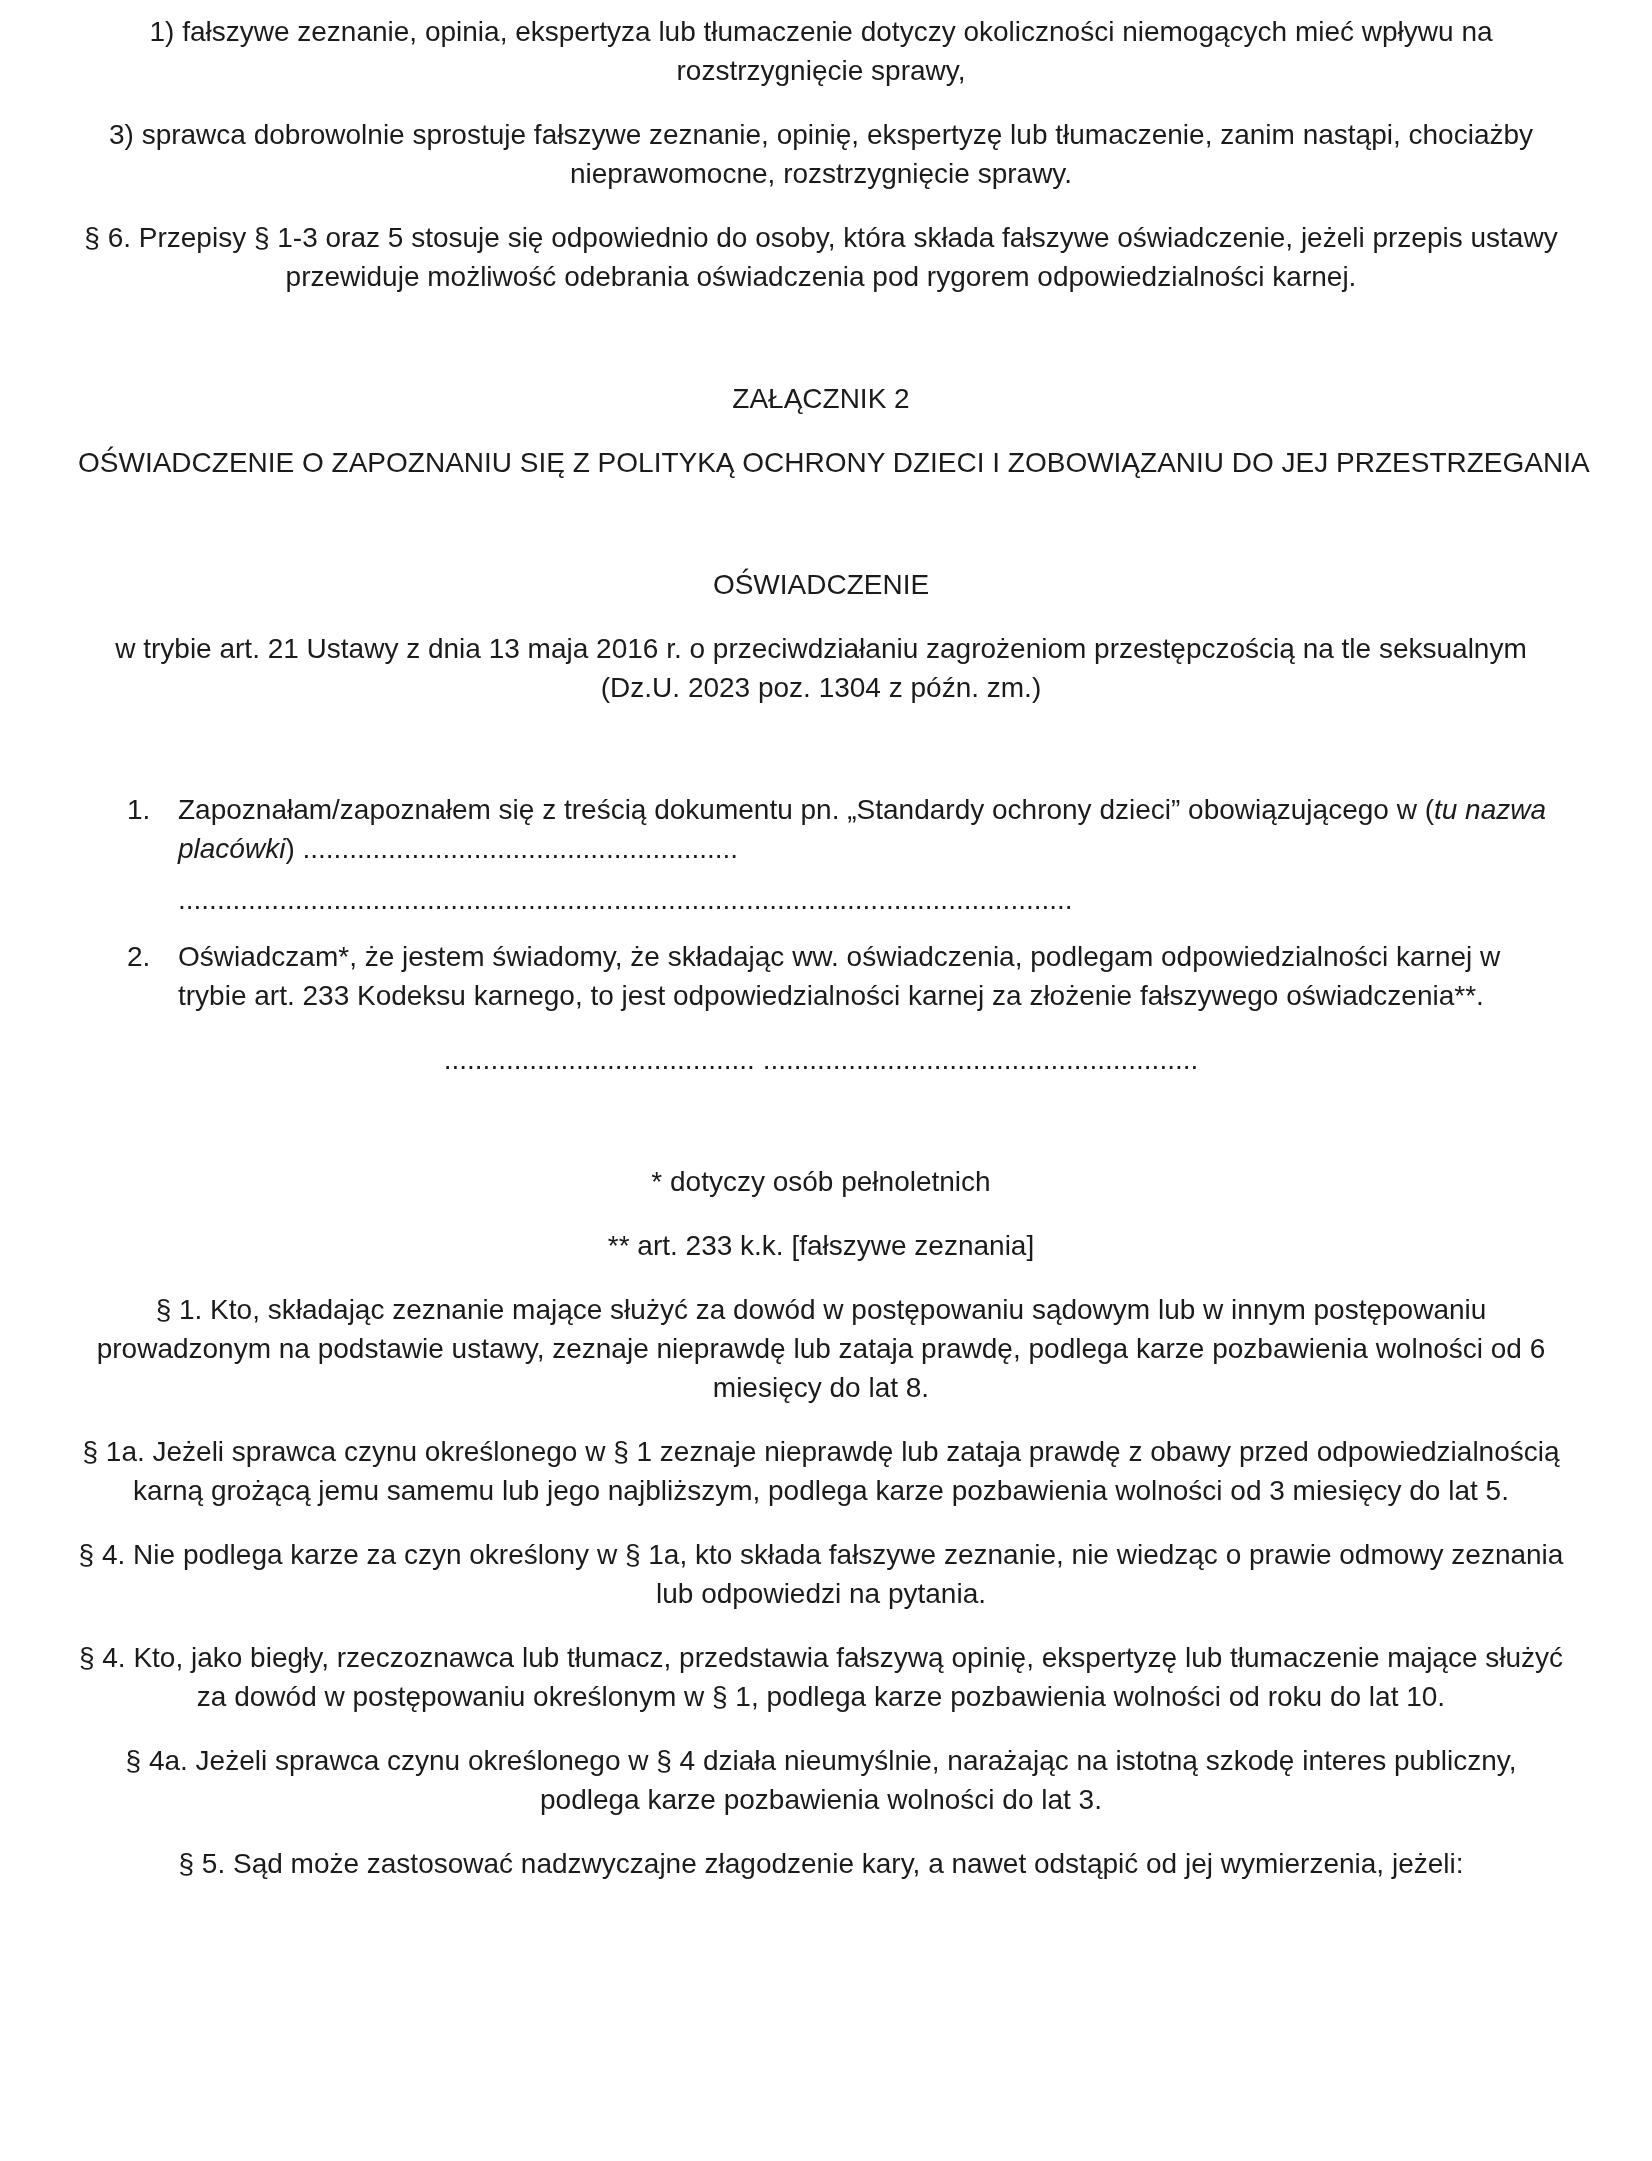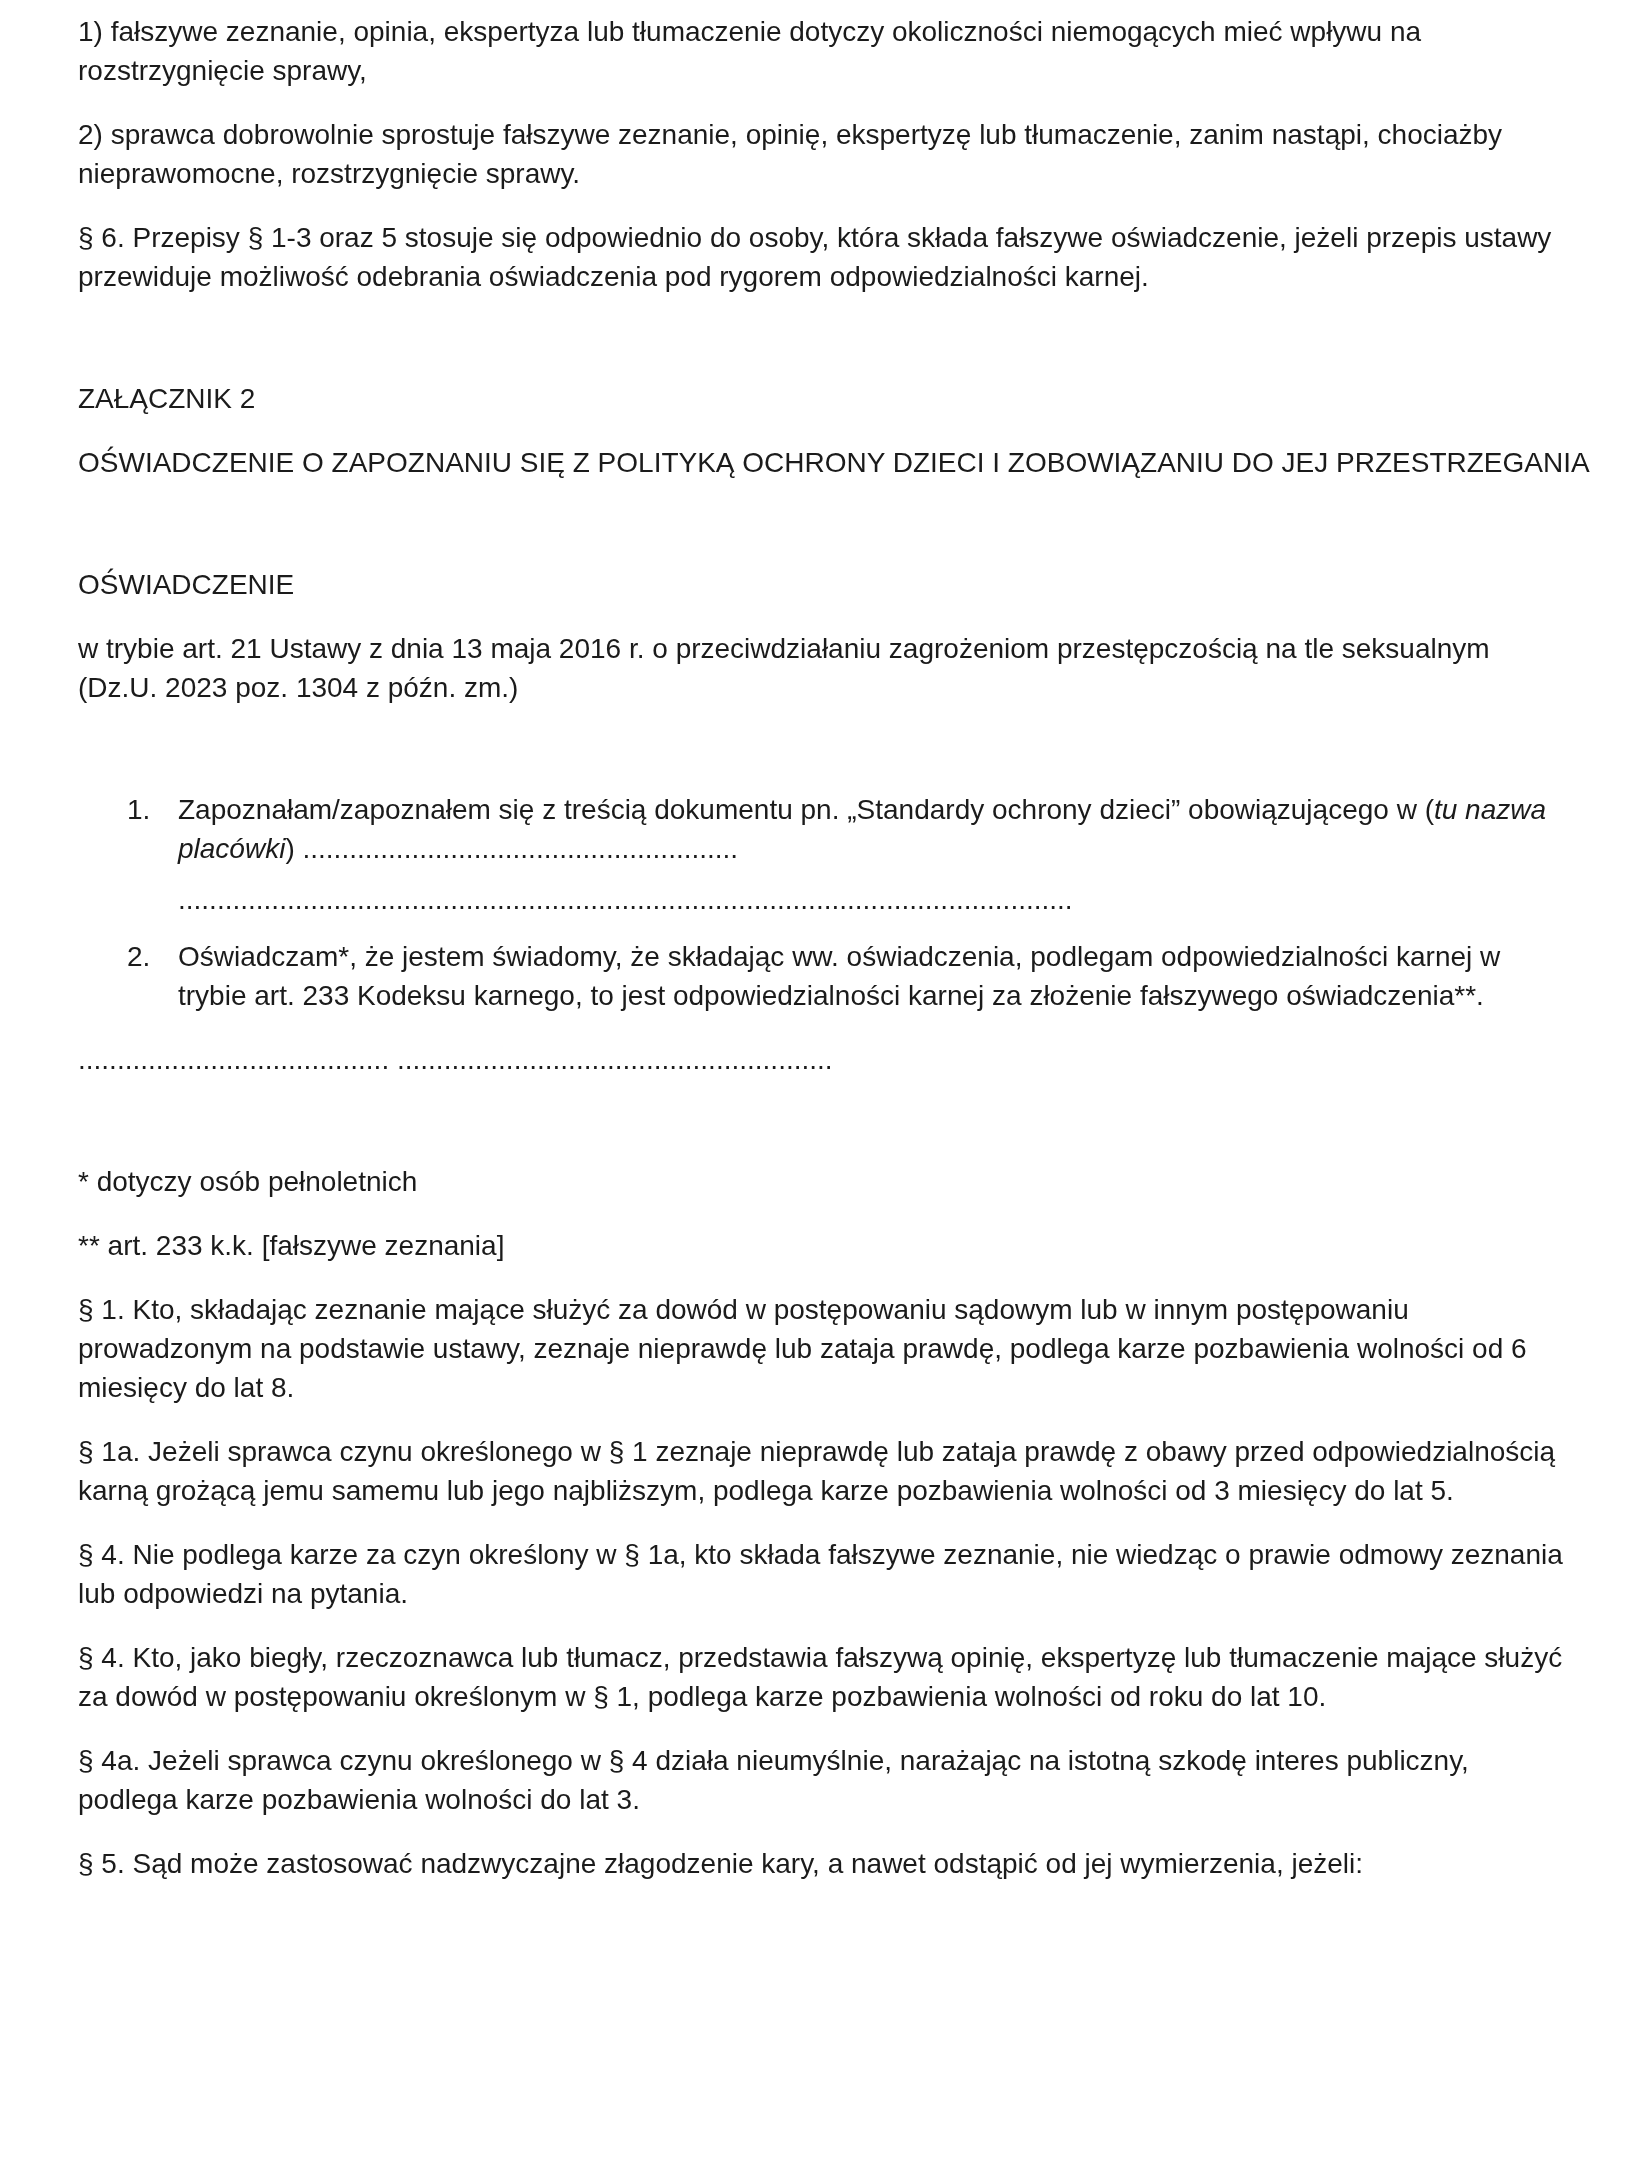--- a/index.html
+++ b/index.html
@@ -8,38 +8,38 @@
     height:2161px;
     box-sizing:border-box;
     padding:12px 88px 0 78px;
     background:#ffffff;
     color:#1b1b1b;
     font-family:"Liberation Sans", sans-serif;
     font-size:28px;
     line-height:39px;
     overflow:hidden;
   }
-  p{margin:0 0 25px 0;}
+  p{margin:0 0 25px 0;text-align:center;}
   .spacer{height:58px;}
   .bold{font-weight:400;}
   .nowrap{white-space:nowrap;}
   em{font-style:italic;}
   ol.statement-list{list-style:none;margin:0 0 25px 0;padding:0;}
   ol.statement-list > li{position:relative;padding-left:100px;margin-bottom:18px;}
   ol.statement-list .marker{position:absolute;left:49px;top:0;}
   .dots-line{display:block;margin-top:12px;}
   .signature-dots{margin-top:8px;margin-bottom:25px;}
 </style>
 </head>
 <body>
 
 <div class="page">
 
   <p>1) fałszywe zeznanie, opinia, ekspertyza lub tłumaczenie dotyczy okoliczności niemogących mieć wpływu na rozstrzygnięcie sprawy,</p>
-  <p>2) sprawca dobrowolnie sprostuje fałszywe zeznanie, opinię, ekspertyzę lub tłumaczenie, zanim nastąpi, chociażby nieprawomocne, rozstrzygnięcie sprawy.</p>
+  <p>3) sprawca dobrowolnie sprostuje fałszywe zeznanie, opinię, ekspertyzę lub tłumaczenie, zanim nastąpi, chociażby nieprawomocne, rozstrzygnięcie sprawy.</p>
   <p>§ 6. Przepisy § 1-3 oraz 5 stosuje się odpowiednio do osoby, która składa fałszywe oświadczenie, jeżeli przepis ustawy przewiduje możliwość odebrania oświadczenia pod rygorem odpowiedzialności karnej.</p>
 
   <div class="spacer"></div>
 
   <p class="bold">ZAŁĄCZNIK 2</p>
   <p class="nowrap">OŚWIADCZENIE O ZAPOZNANIU SIĘ Z POLITYKĄ OCHRONY DZIECI I ZOBOWIĄZANIU DO JEJ PRZESTRZEGANIA</p>
 
   <div class="spacer"></div>
 
   <p>OŚWIADCZENIE</p>

